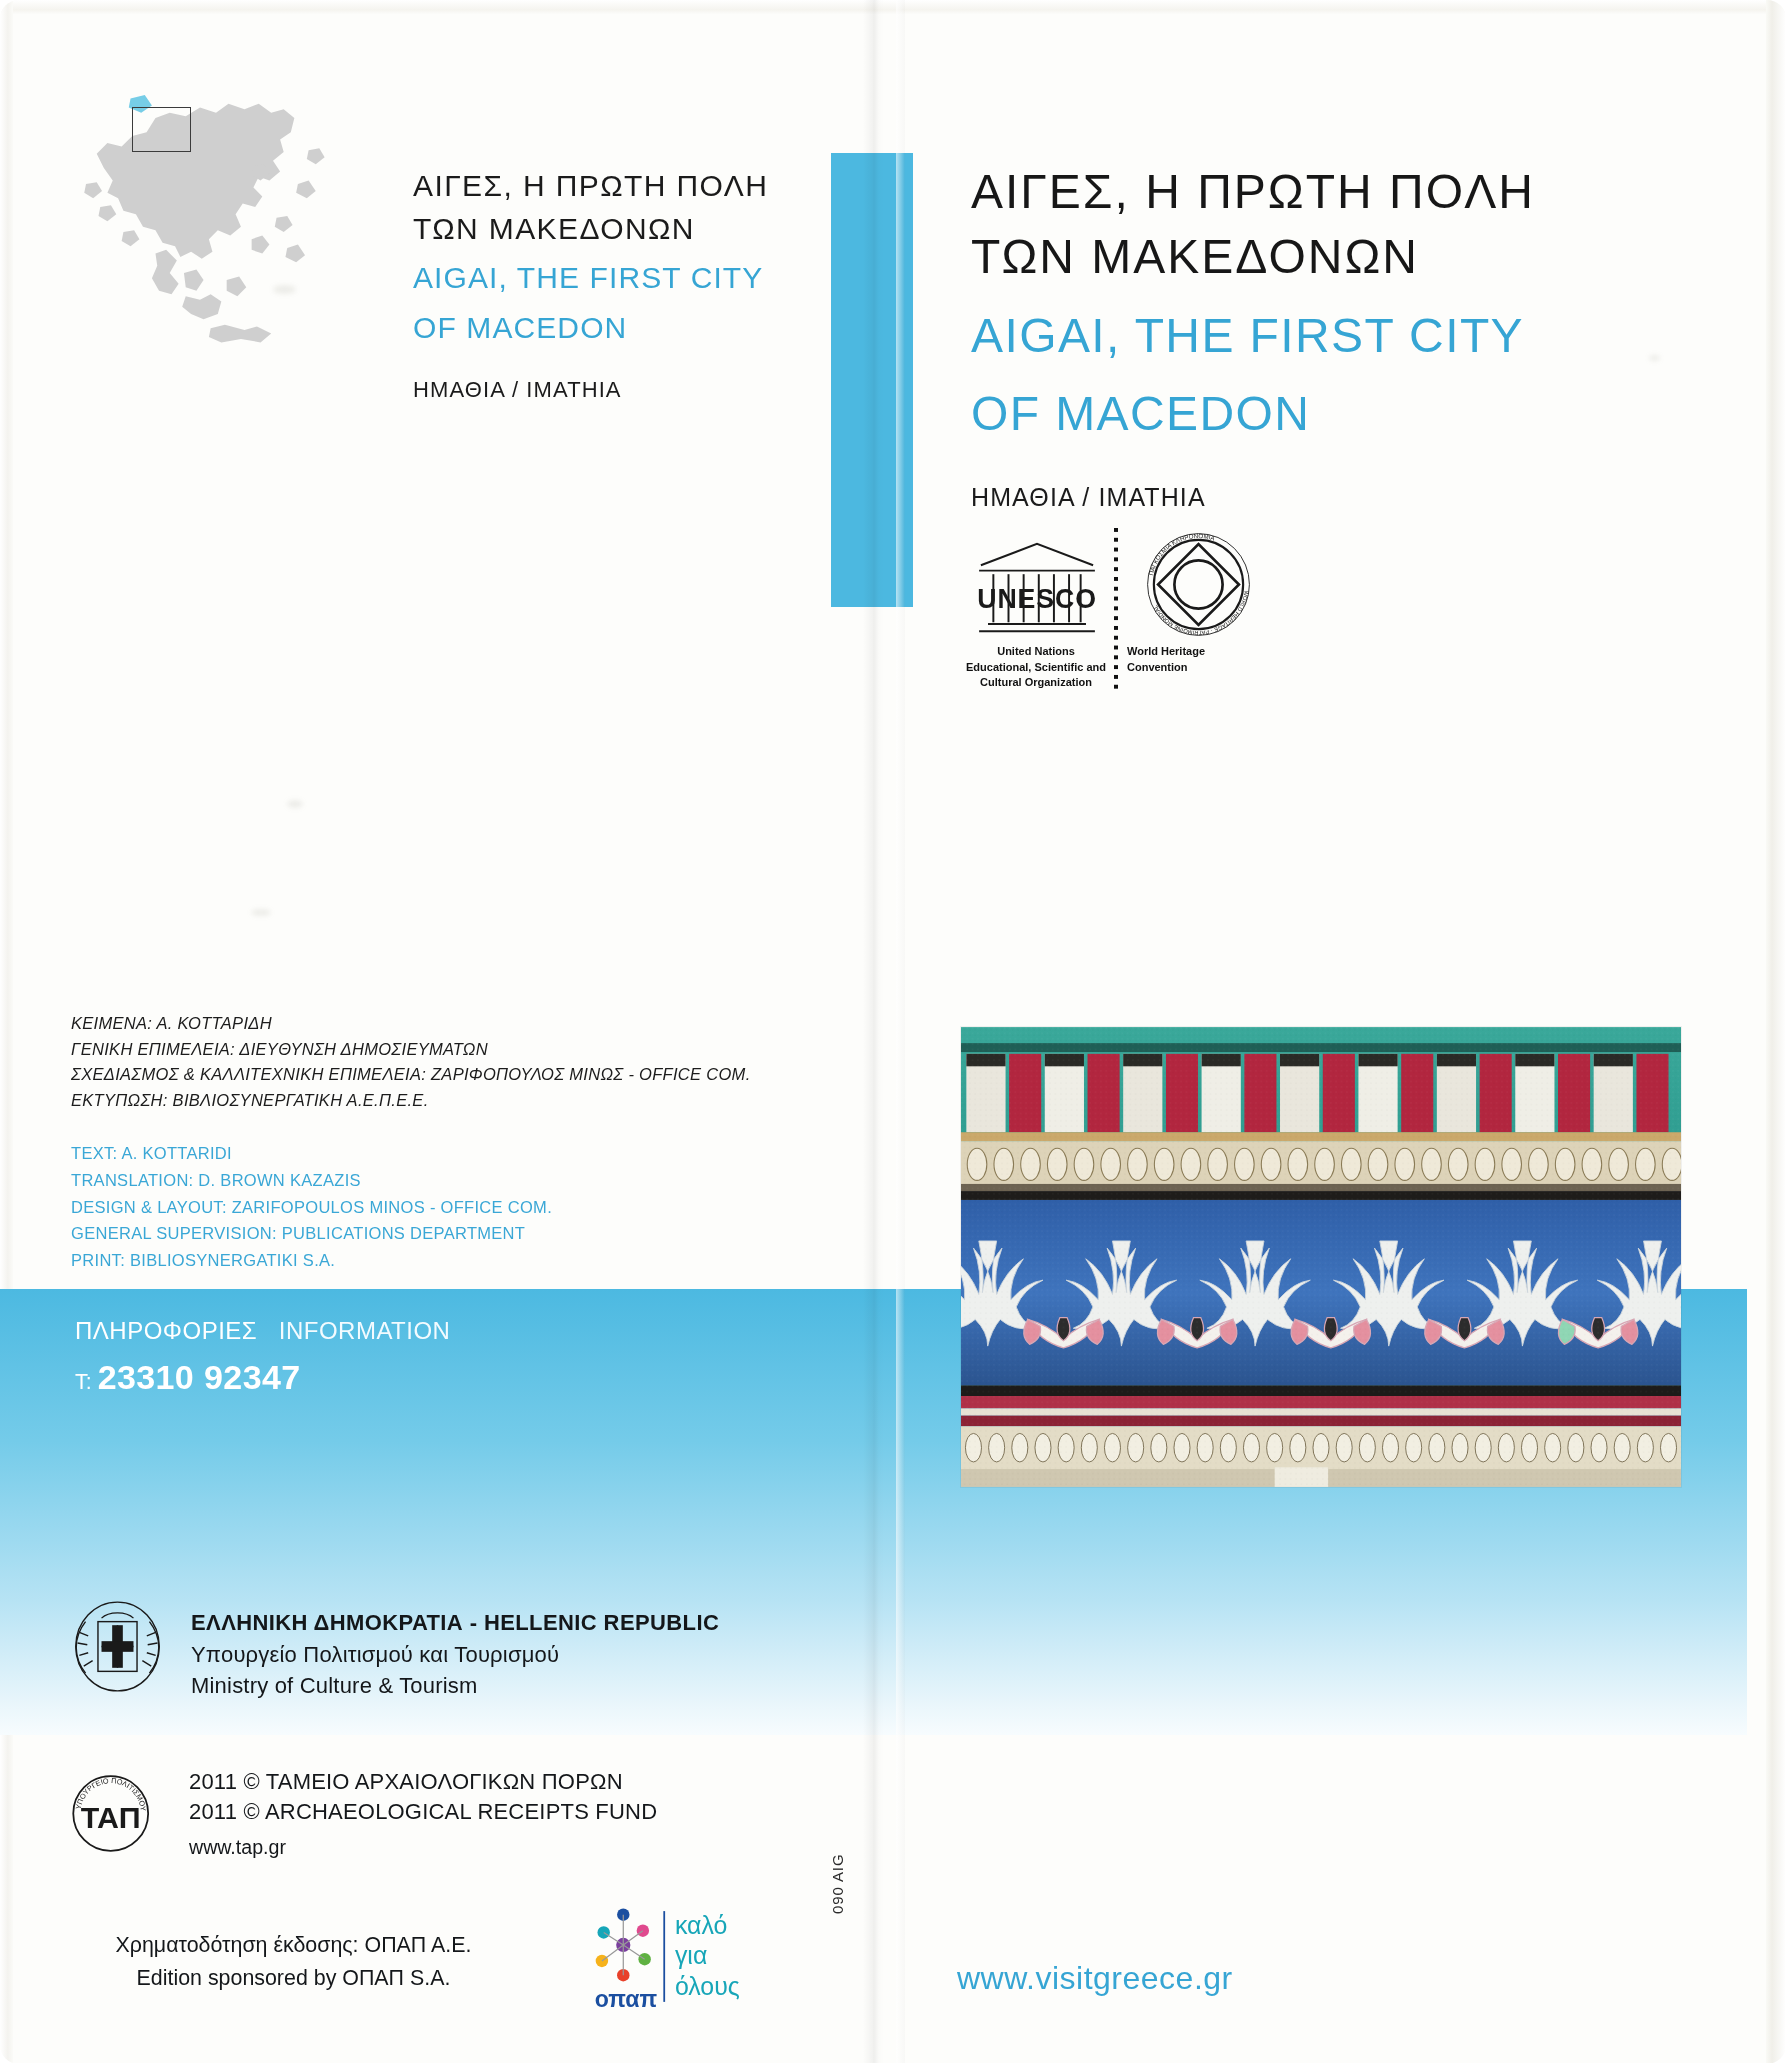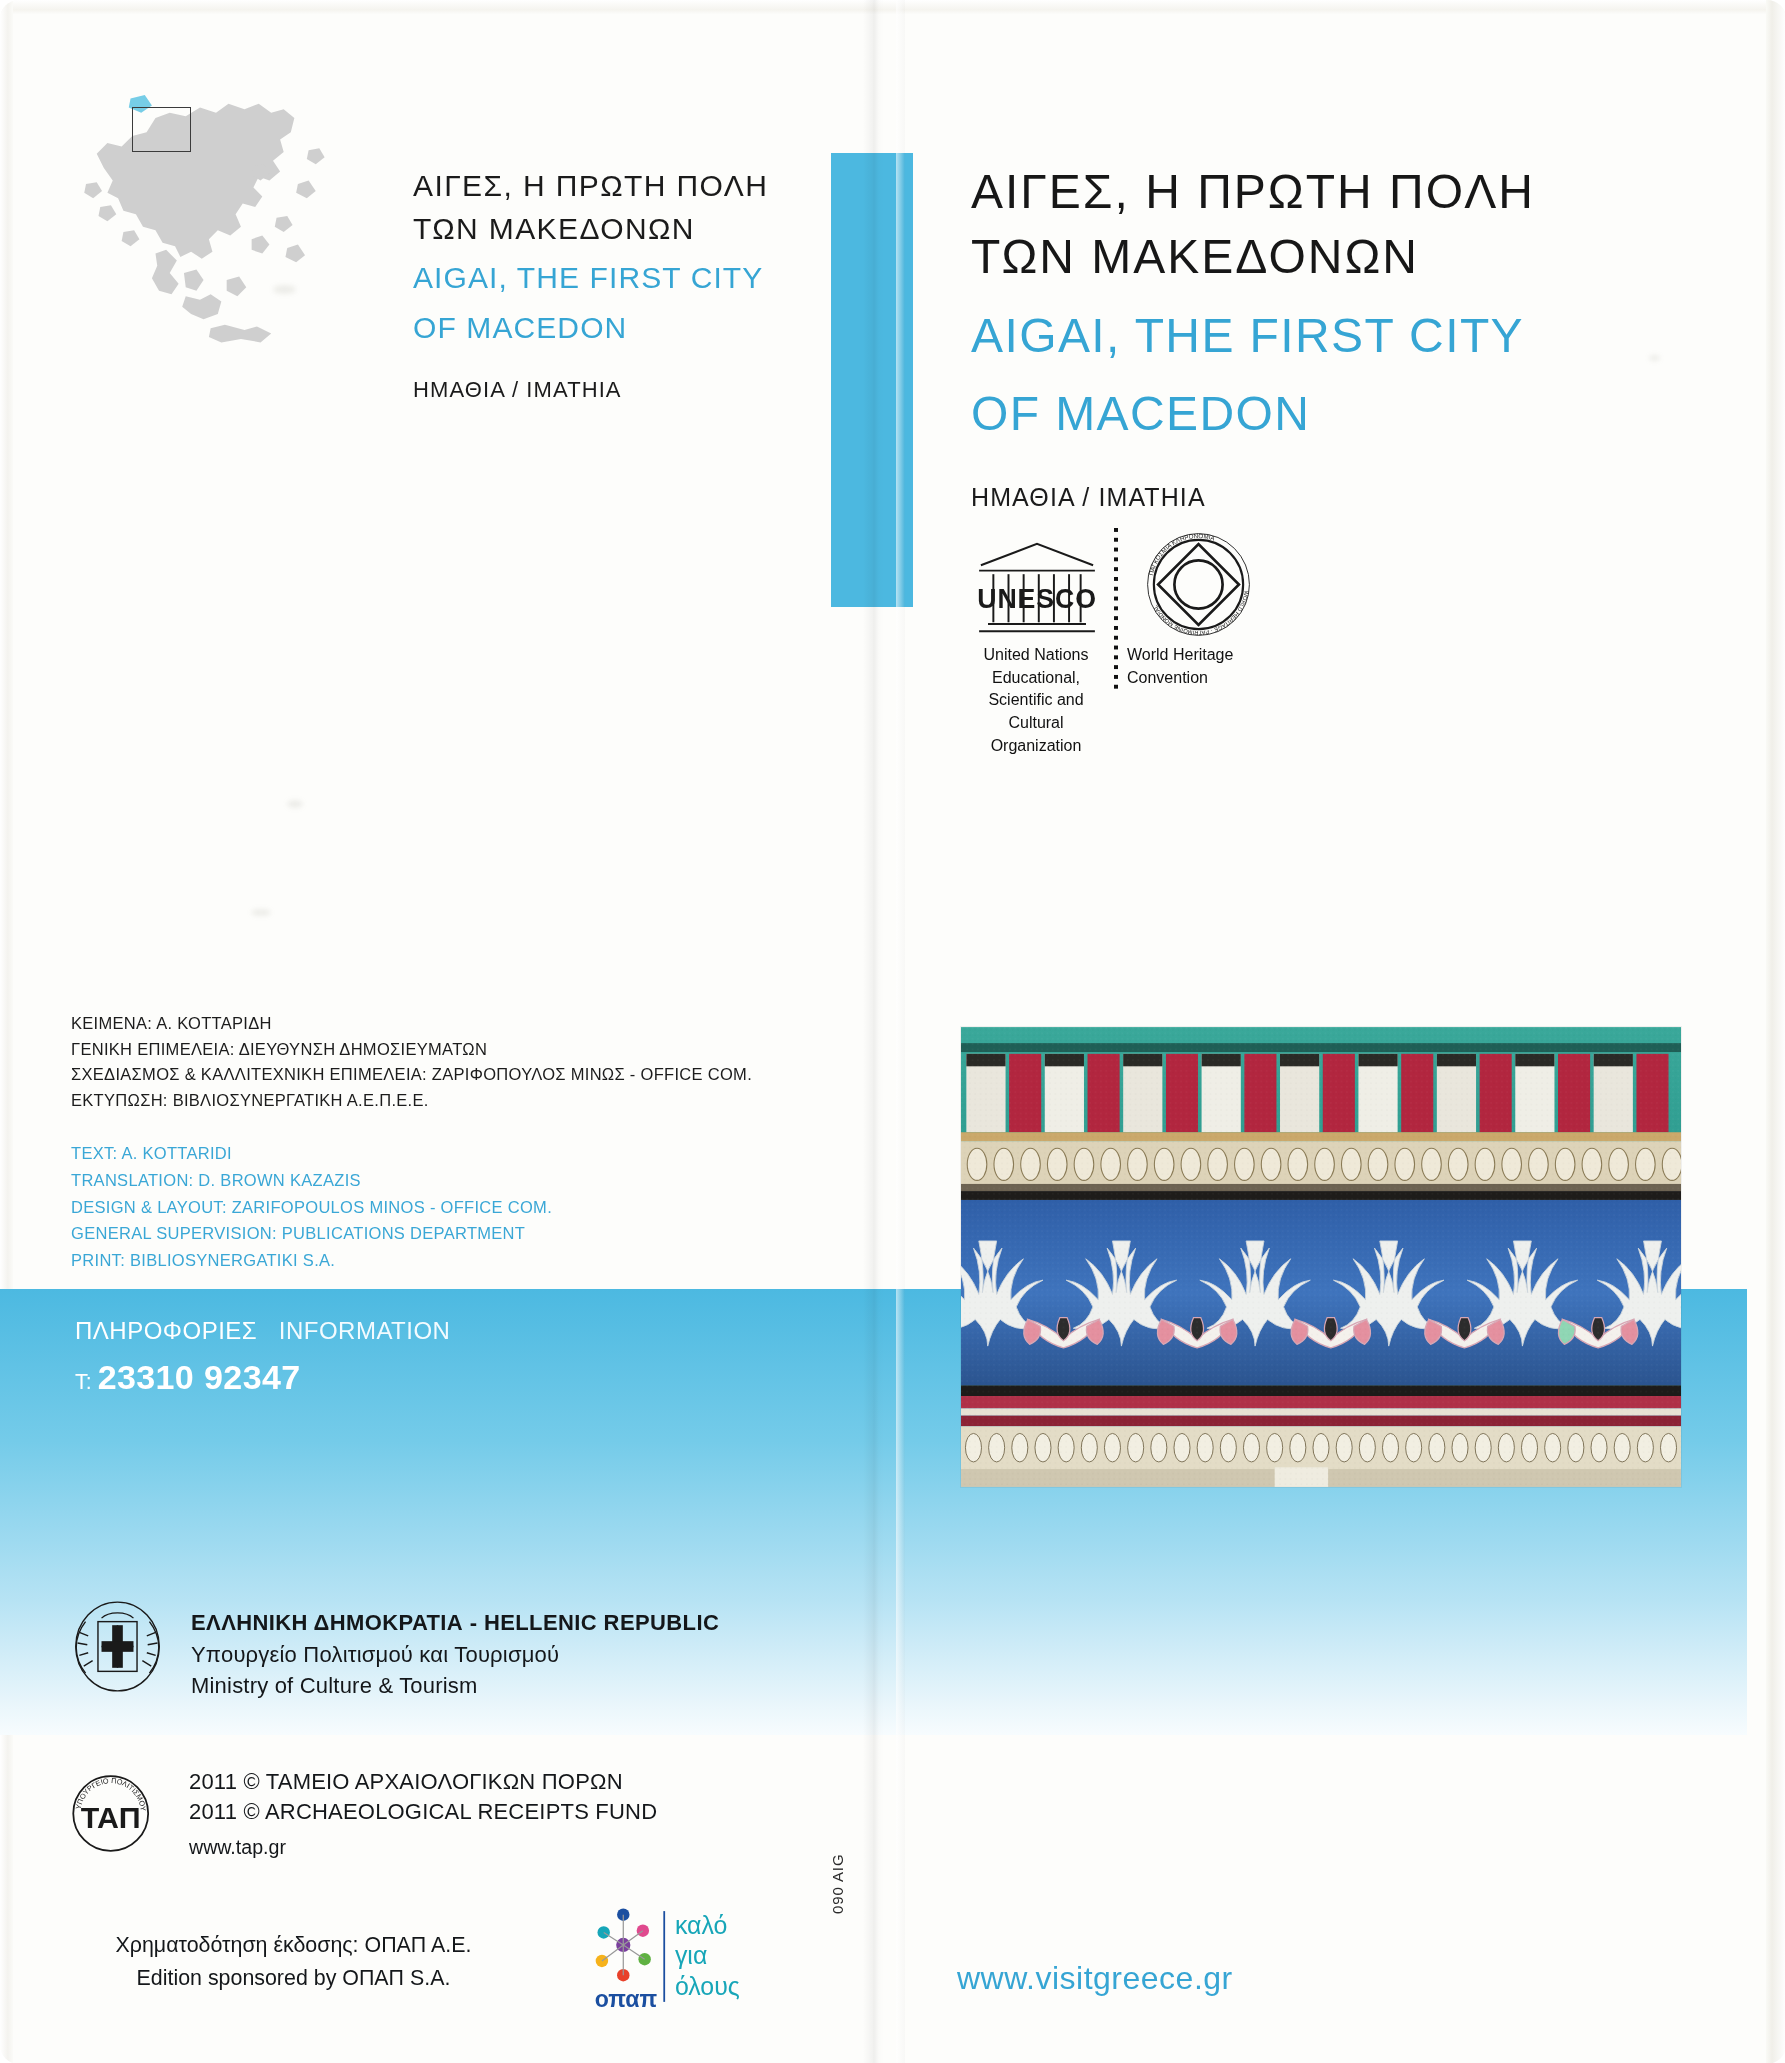--- a/index.html
+++ b/index.html
@@ -137,20 +137,21 @@
     position: absolute;
     left: 71px;
     top: 1011px;
     width: 749px;
   }
   #credits .gr-line {
     font-size: 16.5px;
     color: #1c1c1c;
     line-height: 1.55;
     letter-spacing: 0.3px;
+    font-style: italic;
   }
   #credits .en-block {
     margin-top: 27px;
   }
   #credits .en-line {
     font-size: 16.5px;
     color: #3aa7d6;
     line-height: 1.62;
     letter-spacing: 0.3px;
   }
@@ -338,25 +339,25 @@
   #unesco .dots {
     position: absolute;
     left: 153px;
     top: 1.8px;
     width: 3.6px;
     height: 166px;
     background-image: linear-gradient(to bottom, #111 0 3.6px, transparent 3.6px 9.8px);
     background-size: 3.6px 9.8px;
   }
   #unesco .cap {
-    font-size: 16px;
+    font-size: 11px;
     line-height: 1.42;
     color: #111;
     text-align: center;
-    font-weight: 400;
+    font-weight: 700;
   }
   #unesco .cap-left {
     position: absolute;
     left: 0; top: 118px;
     width: 150px;
   }
   #unesco .cap-right {
     position: absolute;
     left: 166px; top: 118px;
     width: 143px;

